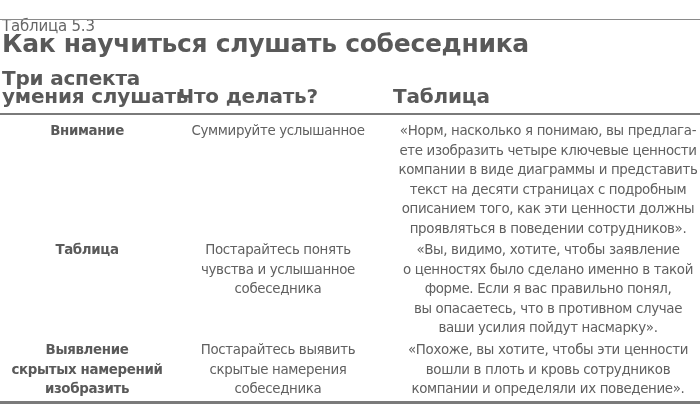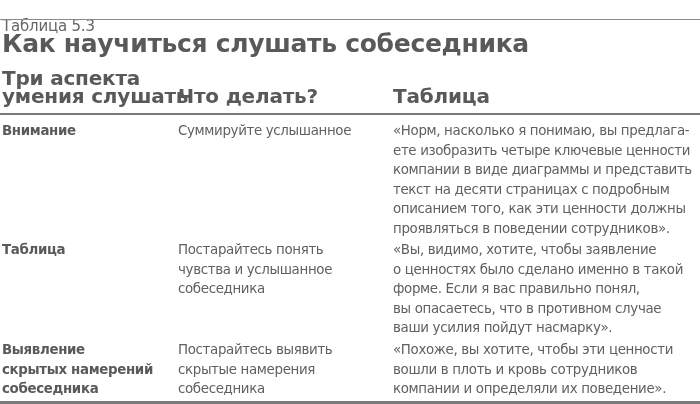--- a/index.html
+++ b/index.html
@@ -3,21 +3,21 @@
   <meta charset="utf-8">
   <style>
     html, body { margin:0; padding:0; background:#ffffff; }
     body { width:700px; height:404px; overflow:hidden; font-family:"DejaVu Sans", sans-serif; color:#5a5a5a; position:relative; }
     .caption { position:absolute; left:2px; top:1px; font-size:15px; color:#666; letter-spacing:-0.2px;margin-top:16px; }
     .rule-top { position:absolute; left:0; top:19px; width:700px; height:1px; background:#8a8a8a; }
     .title { position:absolute; left:2px; top:29px; font-size:25px; font-weight:bold; color:#595959; letter-spacing:-0.3px; }
     .hdr { position:absolute; font-size:20px; font-weight:bold; color:#595959; line-height:18px; letter-spacing:-0.2px; }
     .rule-hdr { position:absolute; left:0; top:113px; width:700px; height:2px; background:#7a7a7a; }
     .rule-bot { position:absolute; left:0; top:401px; width:700px; height:3px; background:#7a7a7a; }
-    .cell { position:absolute; font-size:13.4px; line-height:19.5px; color:#606060; letter-spacing:-0.35px; white-space:pre-line; }
+    .cell { position:absolute; font-size:13.4px; line-height:19.5px; color:#606060; letter-spacing:-0.35px; white-space:pre-line;text-align:center; }
     .c1 { left:2px; font-weight:bold; color:#5a5a5a; width:170px; }
     .c2 { left:178px; width:200px; }
     .c3 { left:393px; width:310px; }
   </style>
 </head>
 <body>
 
 <div class="caption">Таблица 5.3</div>
 <div class="rule-top"></div>
 <div class="title">Как научиться слушать собеседника</div>
@@ -47,21 +47,21 @@
   <div class="cell c3" style="top:240px;">«Вы, видимо, хотите, чтобы заявление
 о ценностях было сделано именно в такой
 форме. Если я вас правильно понял,
 вы опасаетесь, что в противном случае
 ваши усилия пойдут насмарку».</div>
 </div>
 
 <div>
   <div class="cell c1" style="top:340px;">Выявление
 скрытых намерений
-собеседника</div>
+изобразить</div>
   <div class="cell c2" style="top:340px;">Постарайтесь выявить
 скрытые намерения
 собеседника</div>
   <div class="cell c3" style="top:340px;">«Похоже, вы хотите, чтобы эти ценности
 вошли в плоть и кровь сотрудников
 компании и определяли их поведение».</div>
 </div>
 
 <div class="rule-bot"></div>
 

